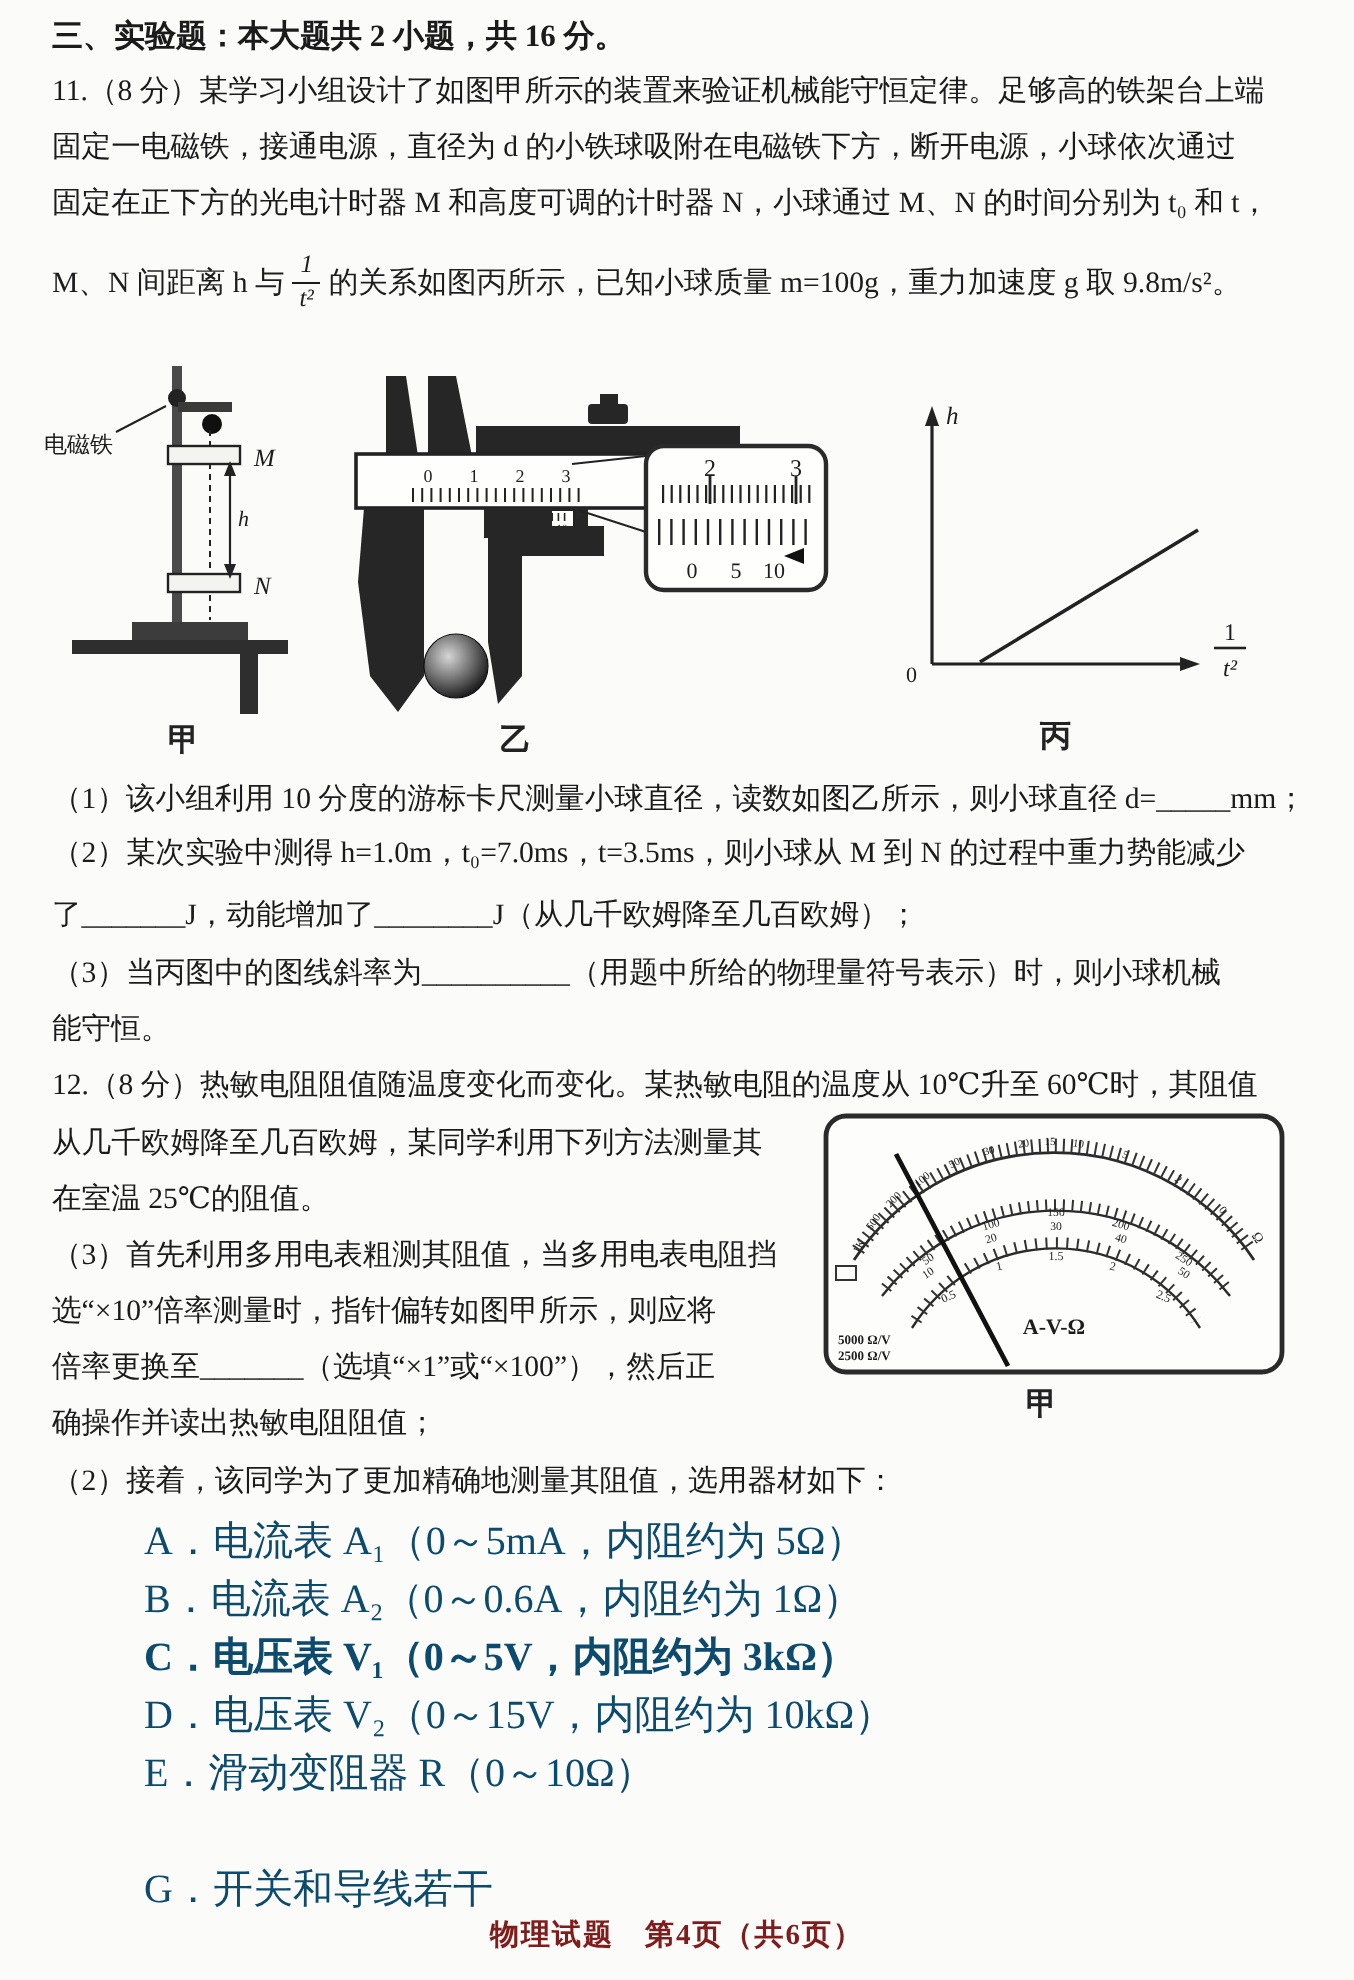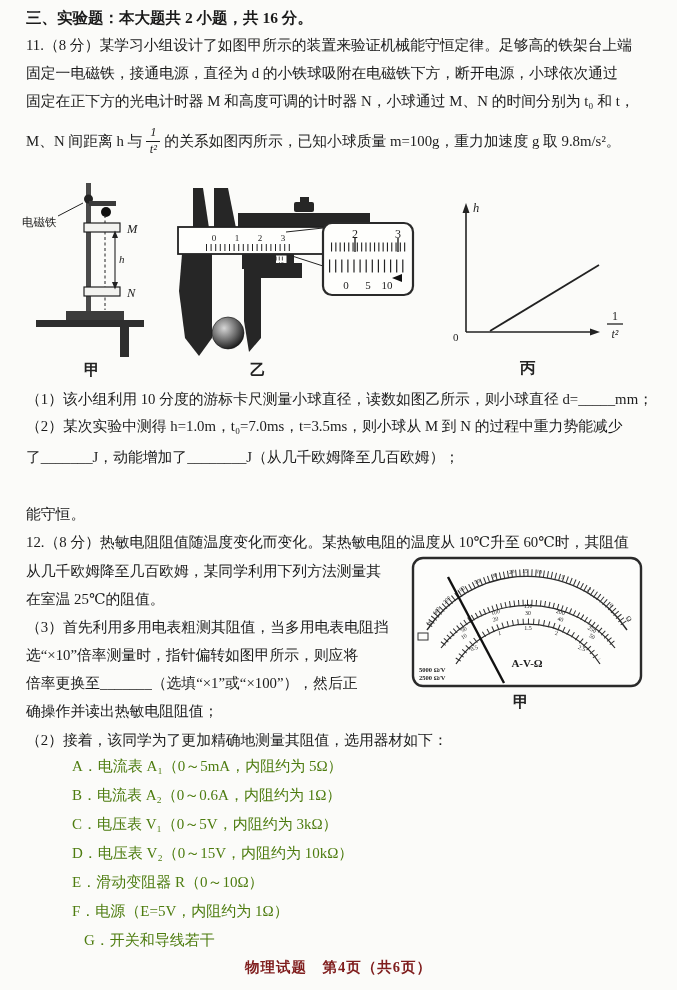--- a/index.html
+++ b/index.html
@@ -15,21 +15,21 @@
   .line{
     position:absolute;left:26px;
     font-size:14.8px;white-space:nowrap;
     color:#1b1b1b;
   }
   .bold{font-weight:700;font-size:15.5px;}
   .fracline{position:absolute;left:26px;display:flex;align-items:center;white-space:nowrap;font-size:14.8px;}
   .frac{display:inline-flex;flex-direction:column;align-items:center;margin:0 4px;font-size:12.5px;line-height:1.05;font-style:italic;}
   .frac .bar{width:14px;border-top:1.3px solid #1b1b1b;margin:1px 0;}
   .cap{position:absolute;font-size:15.5px;font-weight:700;color:#222;}
-  .opt{position:absolute;left:72px;font-size:15px;white-space:nowrap;color:#4d7c0f;text-align:right;}
+  .opt{position:absolute;left:72px;font-size:20px;white-space:nowrap;color:#0c4a6e;text-align:right;}
   .footer{
     position:absolute;left:0;top:958px;width:677px;text-align:center;
     font-size:14.5px;font-weight:700;color:#7f1d1d;letter-spacing:1px;
   }
   svg{position:absolute;}
   svg text{fill:#1d1d1d;font-family:"Liberation Serif","DejaVu Serif",serif;}
 </style>
 </head>
 <body>
 
@@ -128,20 +128,21 @@
     <line x1="47" y1="139" x2="156" y2="73" stroke="#222" stroke-width="1.8"></line>
     <text x="172" y="128" font-size="12" text-anchor="middle">1</text>
     <line x1="164" y1="132" x2="180" y2="132" stroke="#222" stroke-width="1.3"></line>
     <text x="172" y="146" font-size="12" font-style="italic" text-anchor="middle">t²</text>
   </svg>
   <div class="cap" style="left:520px;top:358px;">丙</div>
 
   <div class="line" style="top:390px;">（1）该小组利用 10 分度的游标卡尺测量小球直径，读数如图乙所示，则小球直径 d=_____mm；</div>
   <div class="line" style="top:417px;">（2）某次实验中测得 h=1.0m，t₀=7.0ms，t=3.5ms，则小球从 M 到 N 的过程中重力势能减少</div>
   <div class="line" style="top:448px;">了_______J，动能增加了________J（从几千欧姆降至几百欧姆）；</div>
+  <div class="line" style="top:477px;">（3）当丙图中的图线斜率为__________（用题中所给的物理量符号表示）时，则小球机械</div>
   <div class="line" style="top:505px;">能守恒。</div>
 
   <div class="line" style="top:533px;">12.（8 分）热敏电阻阻值随温度变化而变化。某热敏电阻的温度从 10℃升至 60℃时，其阻值</div>
   <div class="line" style="top:562px;">从几千欧姆降至几百欧姆，某同学利用下列方法测量其</div>
   <div class="line" style="top:590px;">在室温 25℃的阻值。</div>
   <div class="line" style="top:618px;">（3）首先利用多用电表粗测其阻值，当多用电表电阻挡</div>
   <div class="line" style="top:646px;">选“×10”倍率测量时，指针偏转如图甲所示，则应将</div>
   <div class="line" style="top:674px;">倍率更换至_______（选填“×1”或“×100”），然后正</div>
   <div class="line" style="top:702px;">确操作并读出热敏电阻阻值；</div>
 
@@ -194,21 +195,20 @@
     <text x="8" y="116" font-size="6.5" font-weight="700">5000 Ω/V</text>
     <text x="8" y="124" font-size="6.5" font-weight="700">2500 Ω/V</text>
     <line x1="93" y1="127" x2="37" y2="21" stroke="#111" stroke-width="2.4"></line>
   </svg>
   <div class="cap" style="left:513px;top:692px;">甲</div>
 
   <div class="line" style="top:731px;">（2）接着，该同学为了更加精确地测量其阻值，选用器材如下：</div>
 
   <div class="opt" style="top:757px;">A．电流表 A₁（0～5mA，内阻约为 5Ω）</div>
   <div class="opt" style="top:786px;">B．电流表 A₂（0～0.6A，内阻约为 1Ω）</div>
-  <div class="opt" style="top:815px;">C．电压表 V₁（0～5V，内阻约为 3kΩ）</div>
+  <div class="opt" style="top:815px;font-weight:bold;">C．电压表 V₁（0～5V，内阻约为 3kΩ）</div>
   <div class="opt" style="top:844px;">D．电压表 V₂（0～15V，内阻约为 10kΩ）</div>
   <div class="opt" style="top:873px;">E．滑动变阻器 R（0～10Ω）</div>
-  <div class="opt" style="top:902px;">F．电源（E=5V，内阻约为 1Ω）</div>
-  <div class="opt" style="top:931px;margin-left:12px;">G．开关和导线若干</div>
+  <div class="opt" style="top:931px;">G．开关和导线若干</div>
 
   <div class="footer">物理试题　第4页（共6页）</div>
 
 </div>
 
 </body></html>

